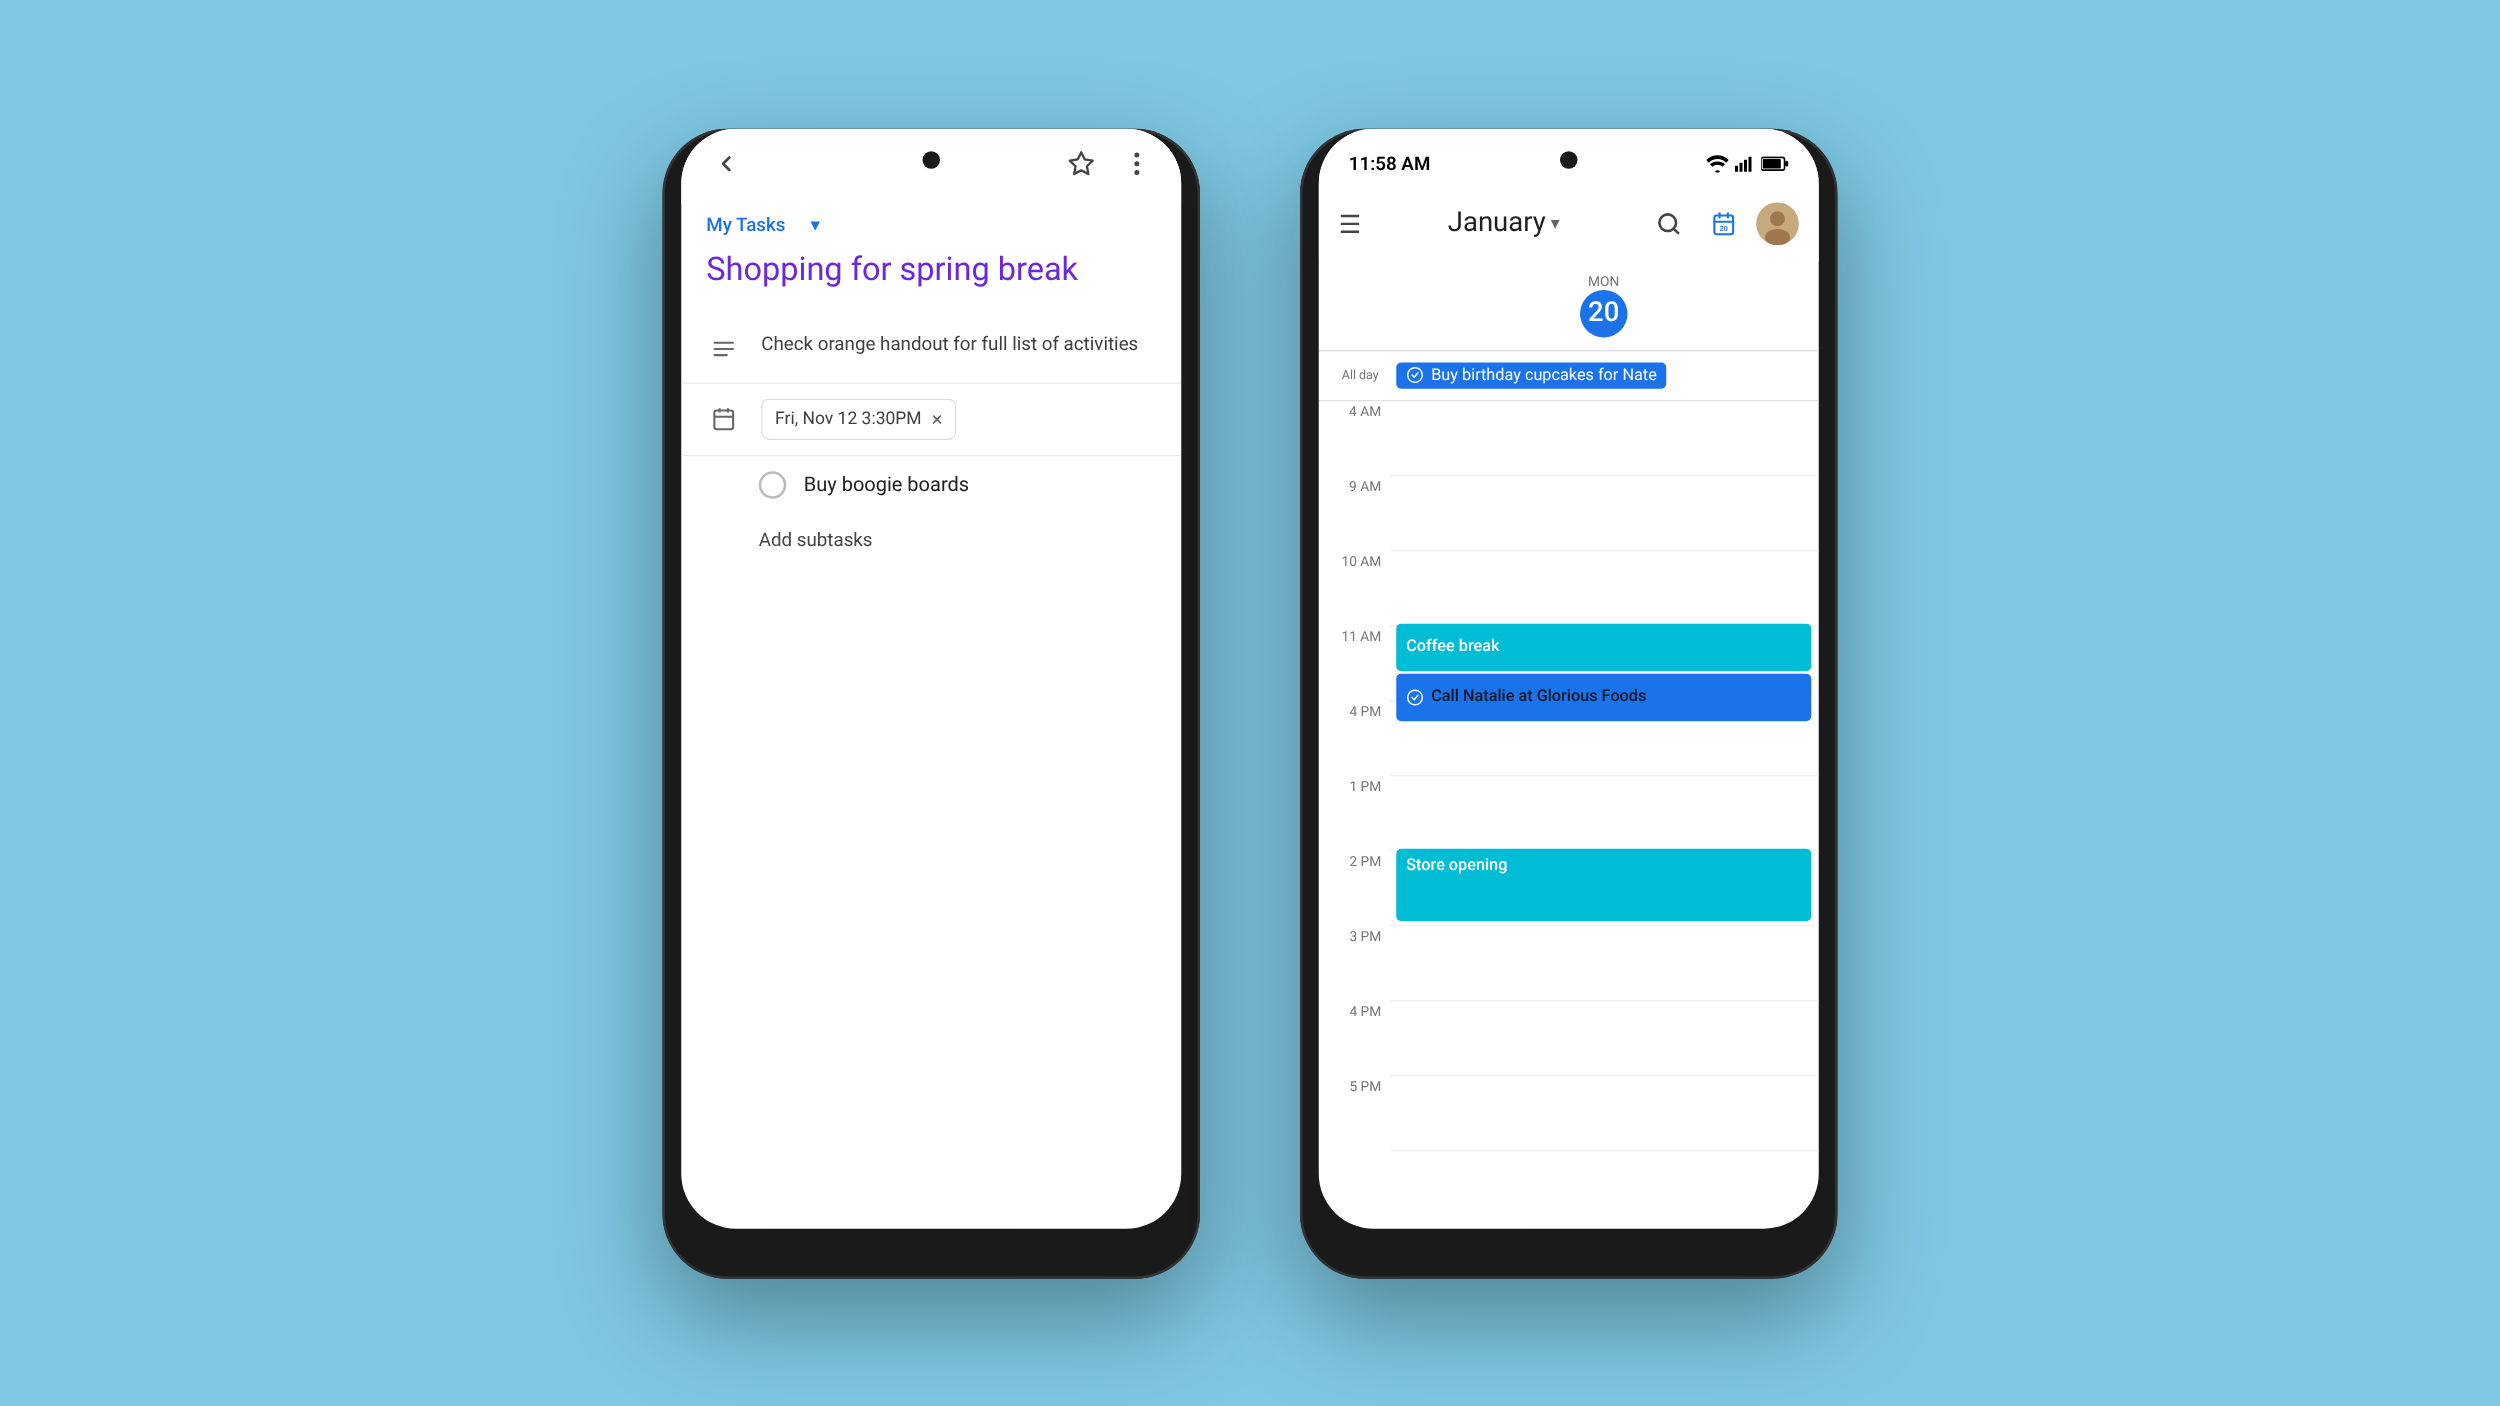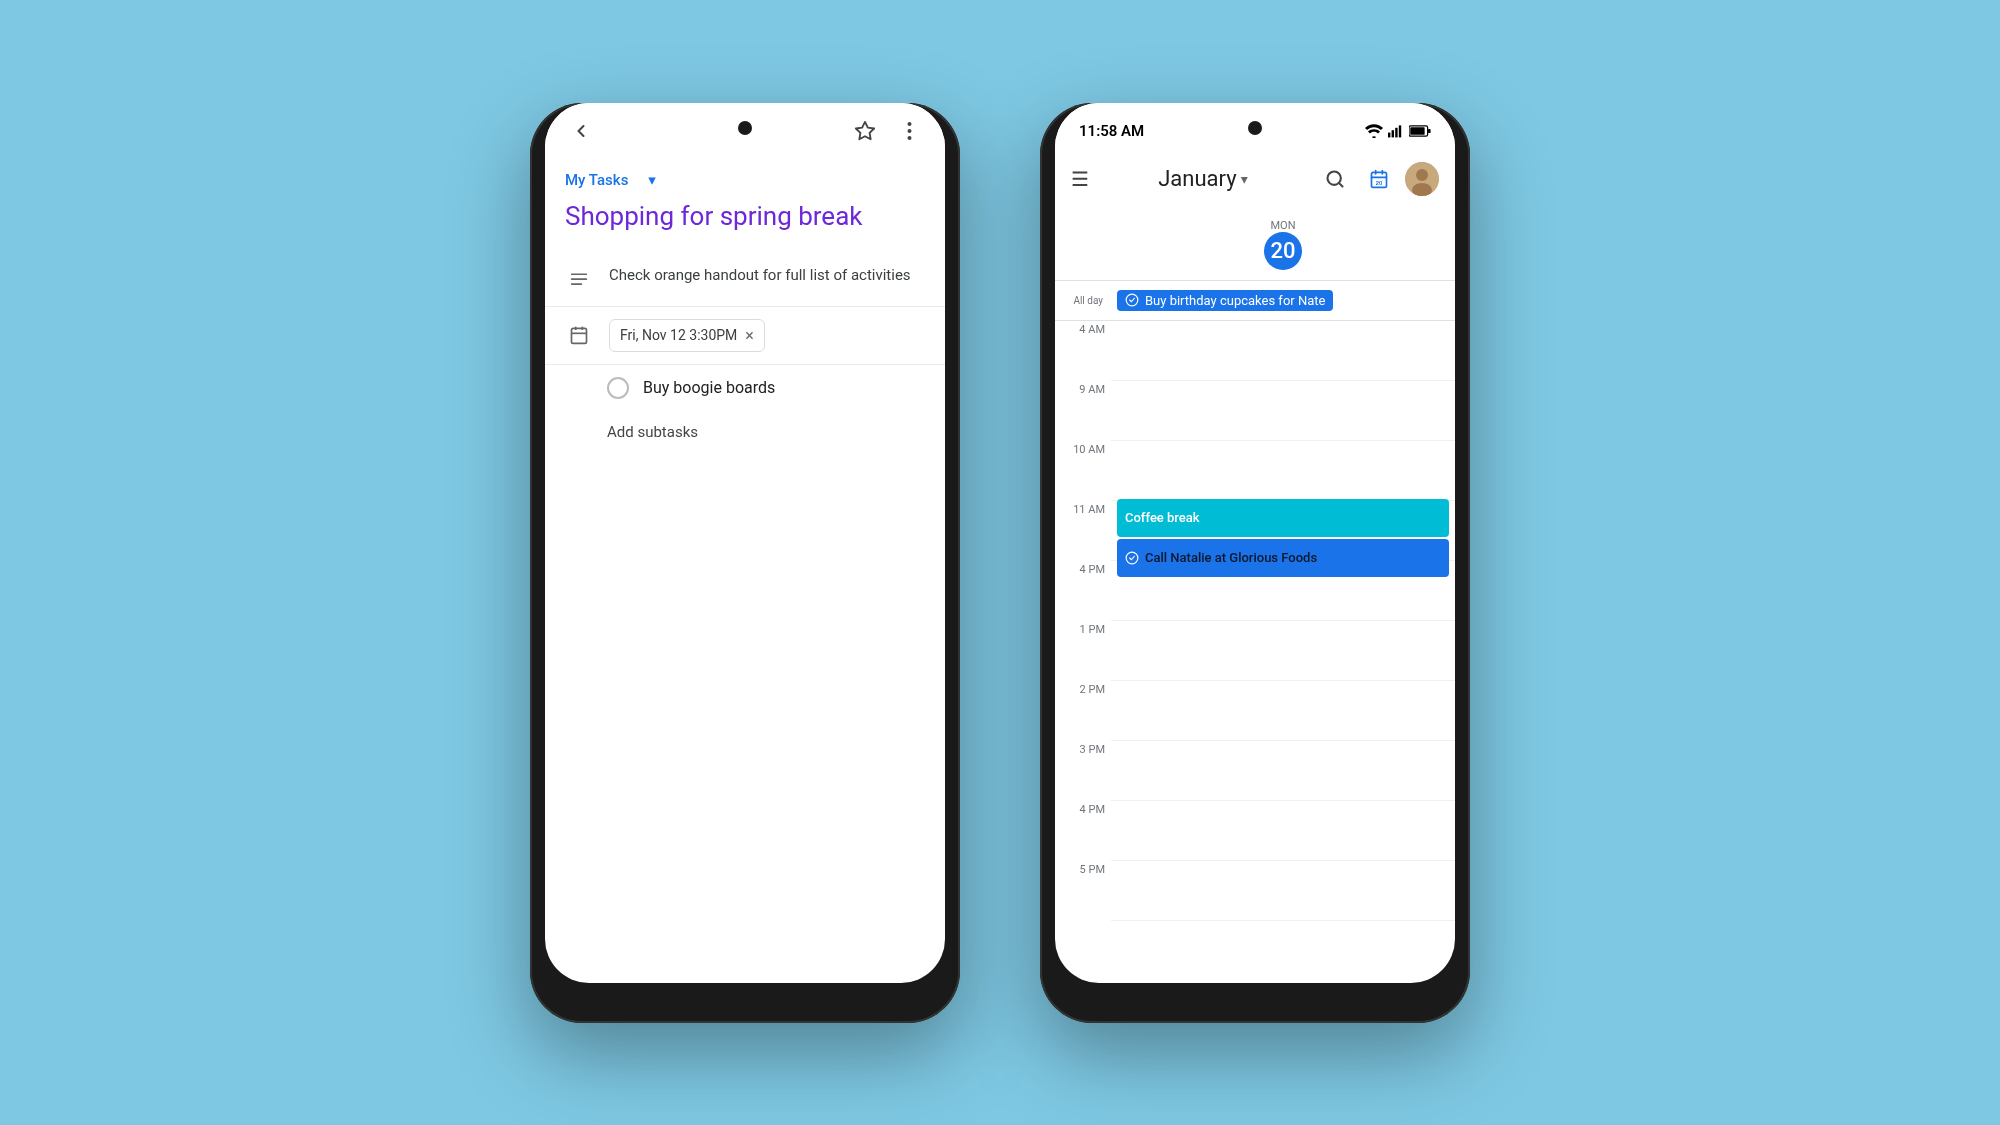--- a/index.html
+++ b/index.html
@@ -519,19 +519,22 @@
             </div>
 
             <div style="position:absolute;top:218px;left:6px;right:6px;height:38px;background:#1a73e8;border-radius:4px;padding:4px 8px;display:flex;align-items:center;gap:6px;">
               <svg width="14" height="14" viewBox="0 0 24 24" fill="none">
                 <circle cx="12" cy="12" r="10" stroke="#fff" stroke-width="2"></circle>
                 <polyline points="8 12 11 15 16 9" stroke="#fff" stroke-width="2" stroke-linecap="round" stroke-linejoin="round"></polyline>
               </svg>
               <span style="font-size:13px;color:#0f172a;font-weight:500;">Call Natalie at Glorious Foods</span>
             </div>
 
+            <div style="position:absolute;top:358px;left:6px;right:6px;height:58px;background:#00bcd4;border-radius:4px;padding:6px 8px;display:flex;align-items:flex-start;">
+              <span style="font-size:13px;color:#fff;font-weight:500;">Store opening</span>
+            </div>
           </div>
         </div>
       </div>
     </div>
 
   </div>
 </div>
 
 </body></html>

